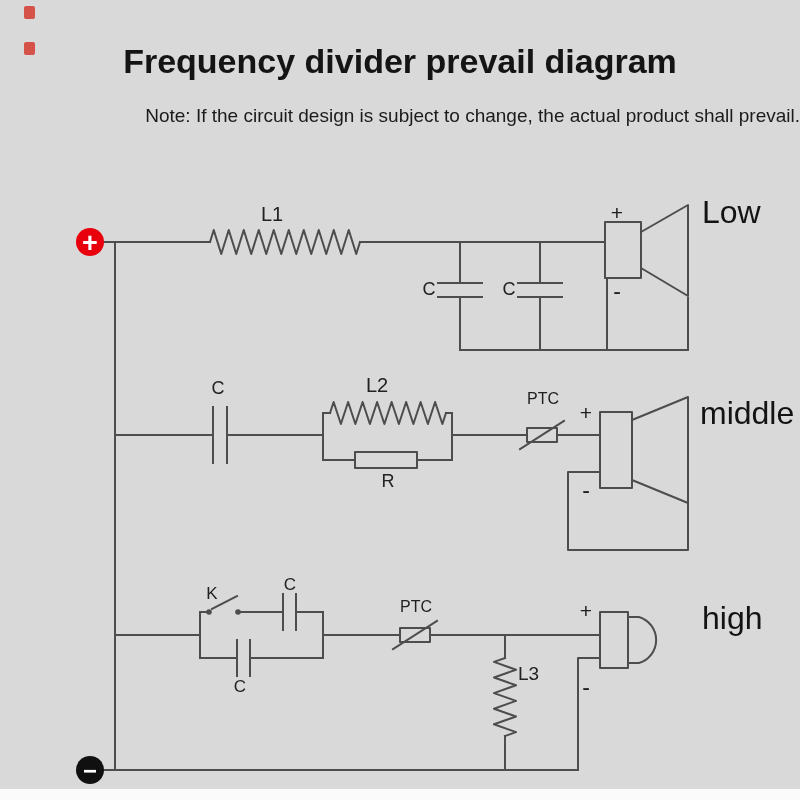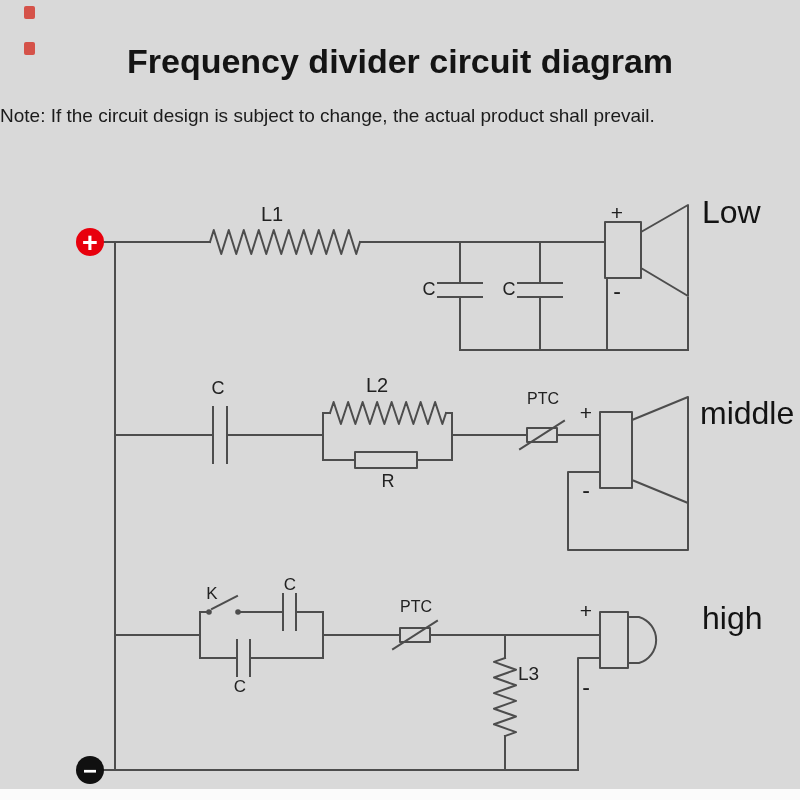--- a/index.html
+++ b/index.html
@@ -1,37 +1,37 @@
 <!DOCTYPE html>
 <html><head>
 <meta charset="utf-8">
 <style>
   * { margin:0; padding:0; box-sizing:border-box; }
   html,body { width:800px; height:800px; font-family:"Liberation Sans", sans-serif; }
   .page { position:relative; width:800px; height:800px; background:#d9d9d9; overflow:hidden; }
   .title { position:absolute; top:42px; left:0; width:100%; text-align:center;
            font-size:34px; font-weight:bold; color:#141414; }
-  .note  { position:absolute; top:105px; left:0; width:100%; text-align:left;
+  .note  { position:absolute; top:105px; left:0; width:100%; text-align:right;
            font-size:19px; color:#1b1b1b; }
   .circuit-svg { position:absolute; top:0; left:0; }
   .wm { position:absolute; width:11px; height:13px; background:#d43a2f; border-radius:2px; opacity:.85; }
   .wm1 { left:24px; top:6px; }
   .wm2 { left:24px; top:42px; }
   .bottom-strip { position:absolute; left:0; bottom:0; width:100%; height:11px; background:#fbfbfb; }
   svg text { font-family:"Liberation Sans", sans-serif; }
 </style>
 </head>
 <body>
 
 <div class="page">
 
   <div class="wm wm1"></div>
   <div class="wm wm2"></div>
 
-  <h1 class="title">Frequency divider circuit diagram</h1>
+  <h1 class="title">Frequency divider prevail diagram</h1>
   <div class="note">Note: If the circuit design is subject to change, the actual product shall prevail.</div>
 
   <svg class="circuit-svg" width="800" height="800" viewBox="0 0 800 800">
 
     <g stroke="#4d4d4d" stroke-width="2" fill="none" stroke-linecap="square" stroke-linejoin="round">
       <path d="M104 242 H210 M360 242 H605"></path>
       <path d="M210 242 l3.75 -12 l7.5 24 l7.5 -24 l7.5 24 l7.5 -24 l7.5 24 l7.5 -24 l7.5 24 l7.5 -24 l7.5 24 l7.5 -24 l7.5 24 l7.5 -24 l7.5 24 l7.5 -24 l7.5 24 l7.5 -24 l7.5 24 l7.5 -24 l7.5 24 l3.75 -12"></path>
       <path d="M115 242 V770"></path>
       <path d="M104 770 H578"></path>
 

